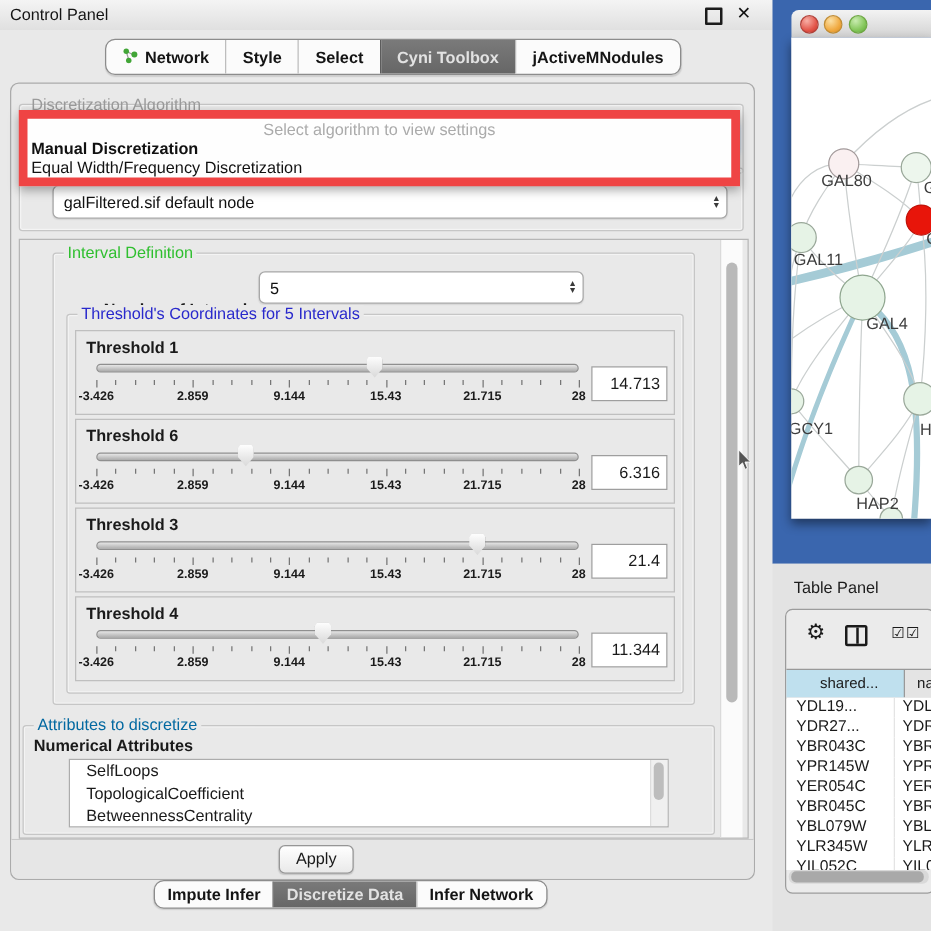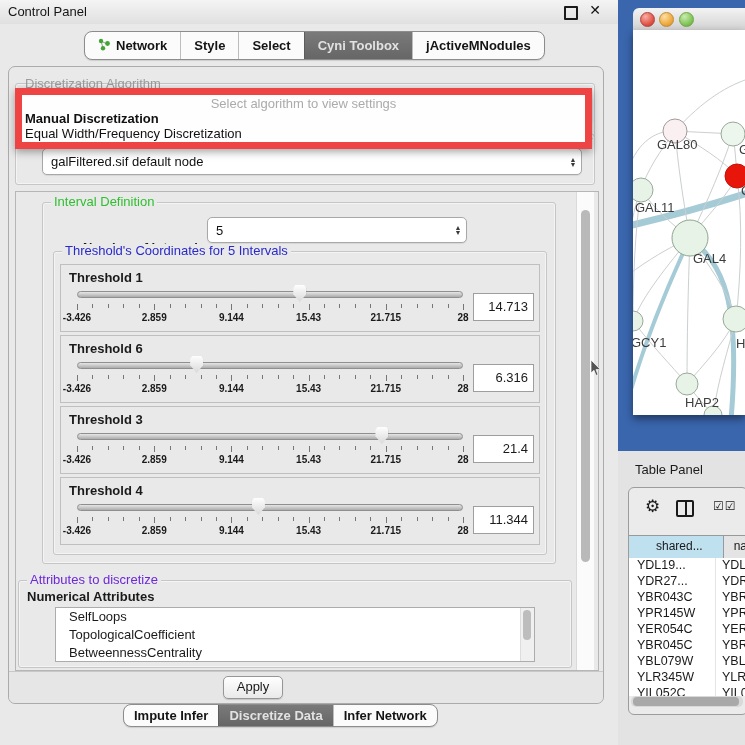--- a/index.html
+++ b/index.html
@@ -73,21 +73,21 @@
          filter:drop-shadow(0 0 1px #838383);}
   .tick{position:absolute;top:19px;width:1px;background:#767676;}
   .tick.minor{height:4px;}
   .tick.major{height:6px;}
   .tick-label{position:absolute;top:27px;transform:translateX(-50%);font-size:10px;font-weight:bold;color:#1a1a1a;
               white-space:nowrap;}
   .thr-field{width:54px;height:26px;background:#fff;border:1px solid #9E9E9E;font-size:13px;line-height:26px;
              text-align:right;padding-right:5px;margin-right:5px;}
 
   #attr-group{left:2px;top:388px;width:552px;height:86px;}
-  #attr-title{color:#6d28d9;}
+  #attr-title{color:#0369a1;}
   #attr-sub{position:absolute;left:8px;top:8px;font-weight:bold;}
   #attr-list{position:absolute;left:36px;top:26px;width:478px;height:53px;background:#fff;border:1px solid #ACACAC;
              overflow:hidden;}
   .attr-item{padding-left:13px;line-height:18px;font-size:13px;}
   #attr-vscroll{position:absolute;right:0;top:0;bottom:0;width:13px;background:#F0F0F0;border-left:1px solid #DDD;}
   #attr-vthumb{position:absolute;left:2px;top:2px;width:8px;height:30px;background:#BDBDBD;border-radius:5px;}
 
   #apply-bar{left:0px;top:604px;width:594px;height:31px;background:#E6E6E6;border-top:1px solid #C8C8C8;
              border-radius:0 0 7px 7px;}
   #apply-btn{position:absolute;left:214px;top:4px;width:58px;height:21px;background:linear-gradient(#FFFFFF,#E9E9E9);

